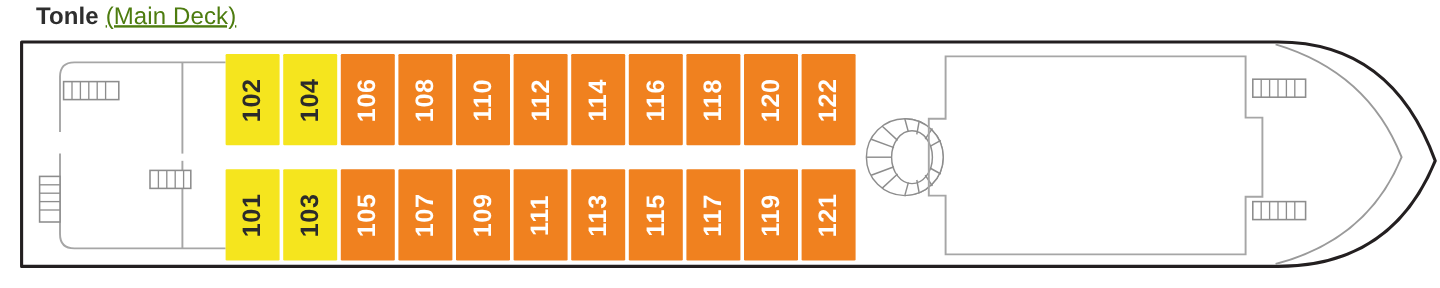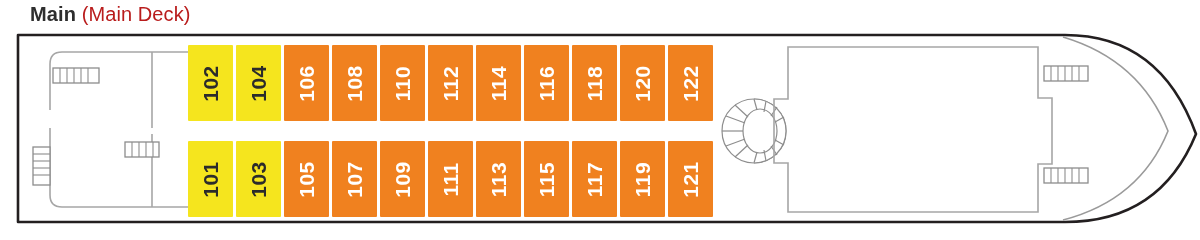--- a/index.html
+++ b/index.html
@@ -6,21 +6,21 @@
   body{width:1200px;height:233px;font-family:"Liberation Sans",sans-serif;overflow:hidden;}
 
   #deck-plan{position:relative;width:1200px;height:233px;}
 
   
   .title{
     position:absolute;left:30px;top:3px;
     font-size:20px;color:#2e2e2e;letter-spacing:.1px;white-space:nowrap;
   }
   .title .bold{font-weight:bold;}
-  .title .light{font-weight:normal;color:#b91c1c;}
+  .title .light{font-weight:normal;color:#4d7c0f;text-decoration:underline;}
 
   
   .hull-svg{position:absolute;left:0;top:0;width:1200px;height:233px;}
 
   
   .cabin-rows{position:absolute;left:0;top:0;width:1200px;height:233px;}
   .cabin-row{position:absolute;display:flex;gap:3px;}
   .cabin-row.top{left:188px;top:45px;}
   .cabin-row.bottom{left:188px;top:141px;}
 
@@ -38,21 +38,21 @@
   .cabin.yellow .num{color:#2b2b2b;}
   .cabin.orange{background:#f0811f;}
   .cabin.orange .num{color:#ffffff;}
 </style>
 </head>
 <body>
 
 <div id="deck-plan">
 
   <div class="title">
-    <span class="bold">Main</span><span>&nbsp;</span><span class="light">(Main Deck)</span>
+    <span class="bold">Tonle</span><span>&nbsp;</span><span class="light">(Main Deck)</span>
   </div>
 
   <svg class="hull-svg" viewBox="0 0 1200 233" xmlns="http://www.w3.org/2000/svg">
 
     <path d="M 18 35 L 1065 35 Q 1160 35 1196 134 Q 1160 222 1065 222 L 18 222 Z" fill="#ffffff" stroke="#231f20" stroke-width="2.6" stroke-linejoin="round"></path>
 
     <path d="M 1063 37 Q 1140 60 1168 131 Q 1140 200 1063 220" fill="none" stroke="#9a9a9a" stroke-width="1.6"></path>
 
     <g stroke="#a6a6a6" stroke-width="1.6" fill="none">
       <path d="M 188 52 L 62 52 Q 50 52 50 64 L 50 110"></path>

